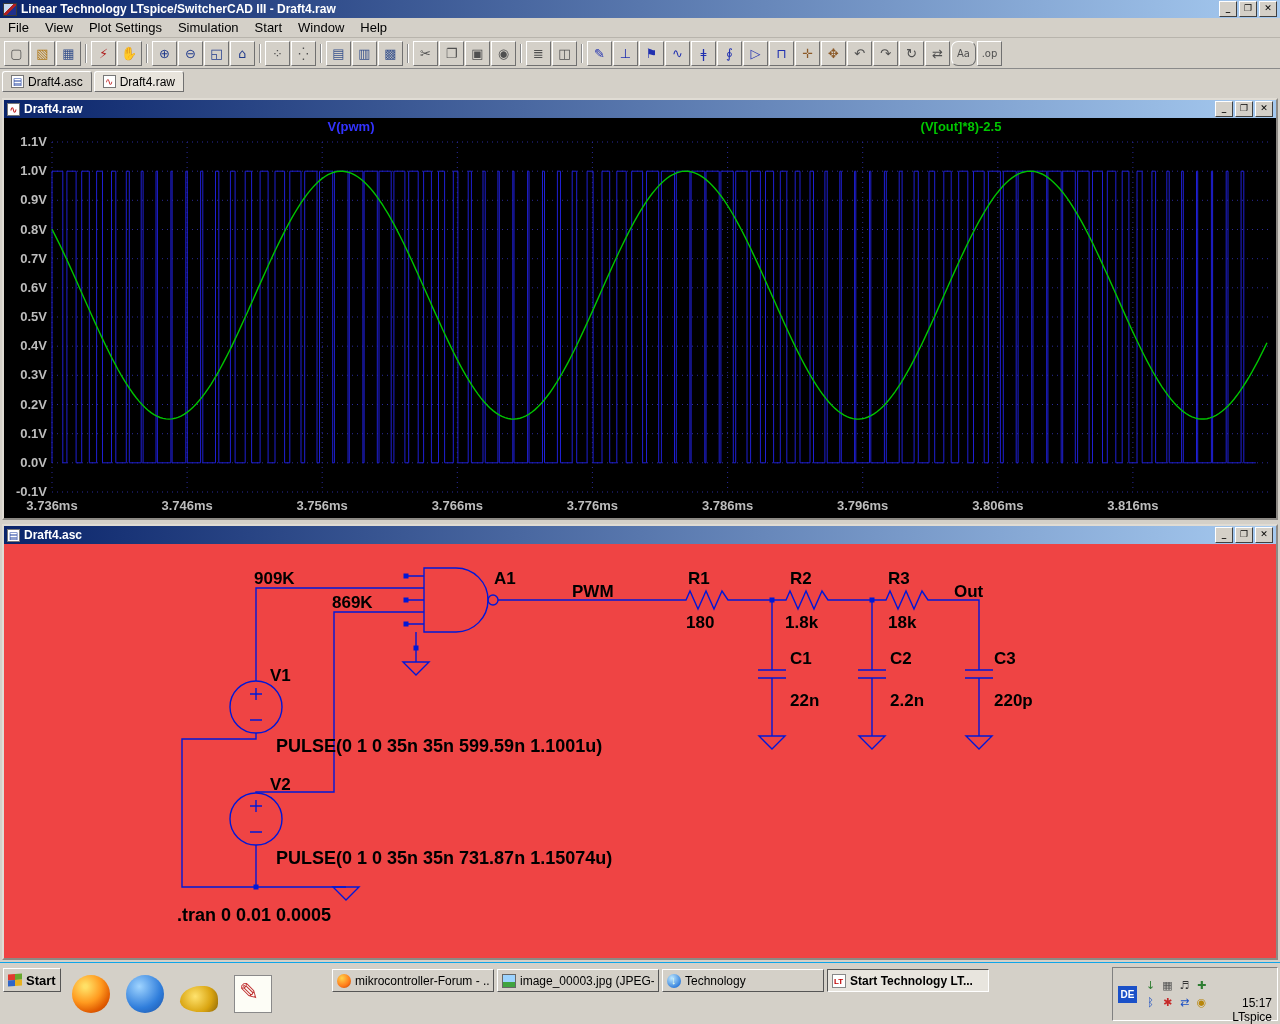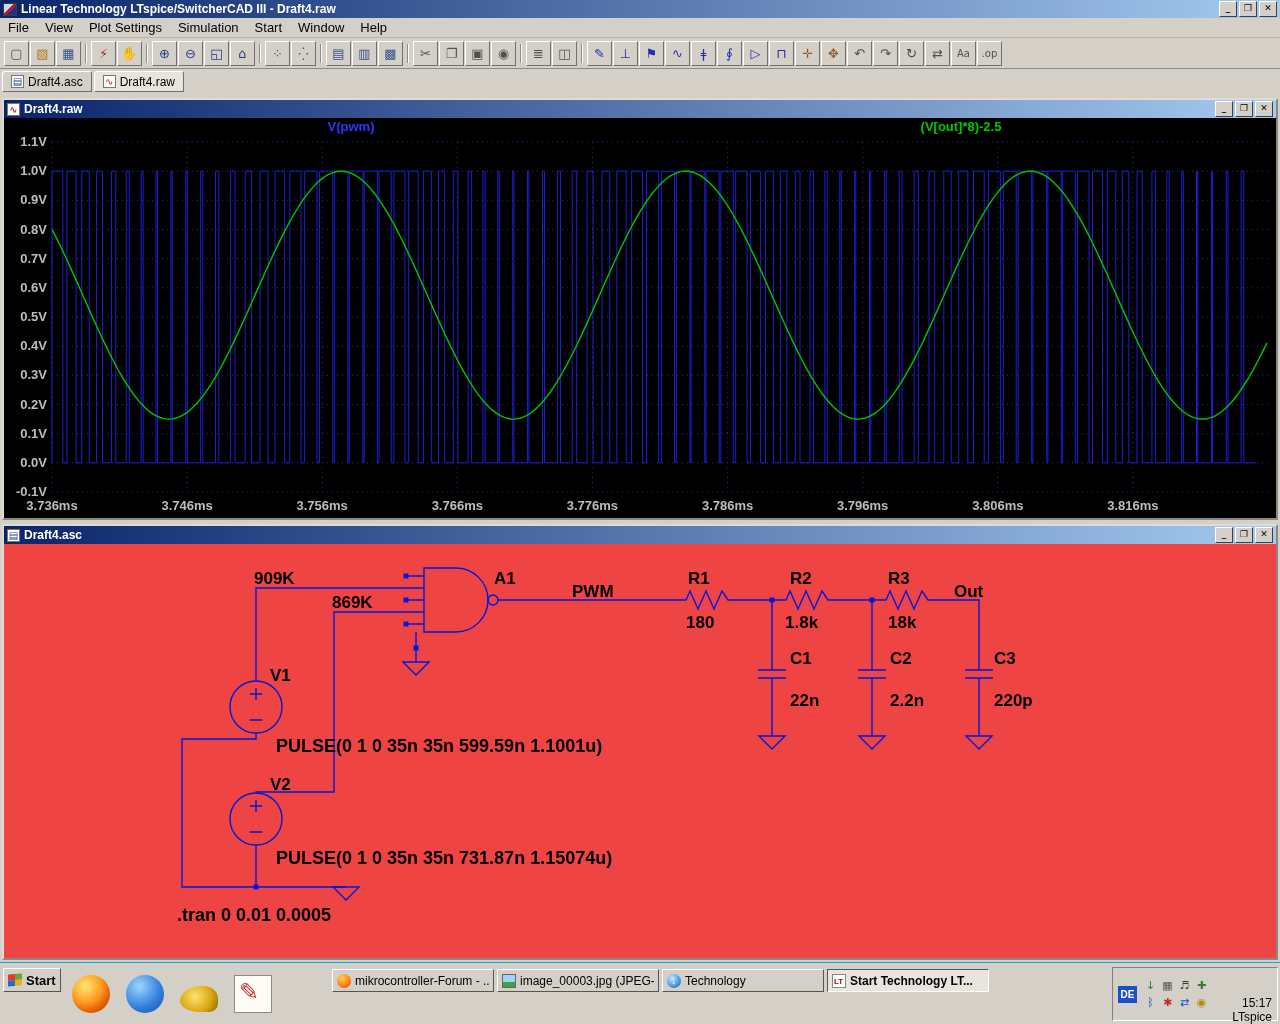--- a/index.html
+++ b/index.html
@@ -172,21 +172,21 @@
       <div class="tb-btn" style="color: rgb(32, 48, 176);">ǂ</div>
       <div class="tb-btn" style="color: rgb(32, 48, 176);">∮</div>
       <div class="tb-btn" style="color: rgb(32, 48, 176);">▷</div>
       <div class="tb-btn" style="color: rgb(32, 48, 176);">⊓</div>
       <div class="tb-btn" style="color: rgb(140, 90, 40);">✛</div>
       <div class="tb-btn" style="color: rgb(140, 90, 40);">✥</div>
       <div class="tb-btn" style="color: rgb(80, 80, 80);">↶</div>
       <div class="tb-btn" style="color: rgb(80, 80, 80);">↷</div>
       <div class="tb-btn" style="color: rgb(80, 80, 80);">↻</div>
       <div class="tb-btn" style="color: rgb(80, 80, 80);">⇄</div>
-      <div class="tb-btn" style="color: rgb(80, 80, 80); font-size: 10px;">Aa</div>
+      <div class="tb-btn" style="color: rgb(80, 80, 80); font-size: 10px; border-radius: 7px;">Aa</div>
       <div class="tb-btn" style="color: rgb(80, 80, 80); font-size: 10px;">.op</div>
     </div>
 
   <div class="tabbar">
     <div class="tab">
       <span class="mini-icon icon-asc">▤</span>
       <span>Draft4.asc</span>
     </div>
     <div class="tab active">
       <span class="mini-icon icon-raw">∿</span>

